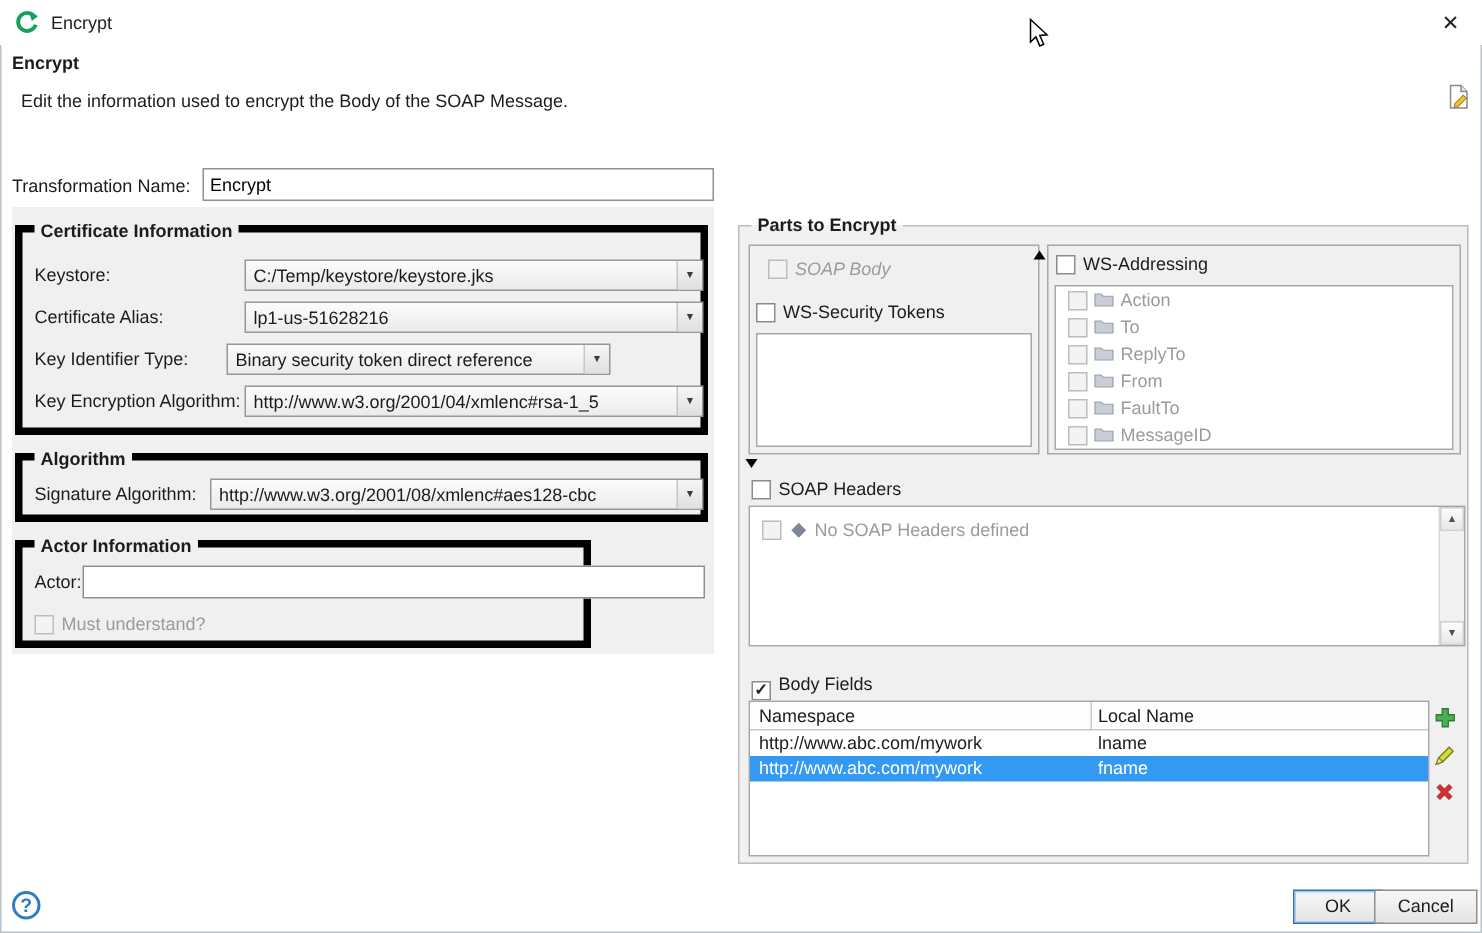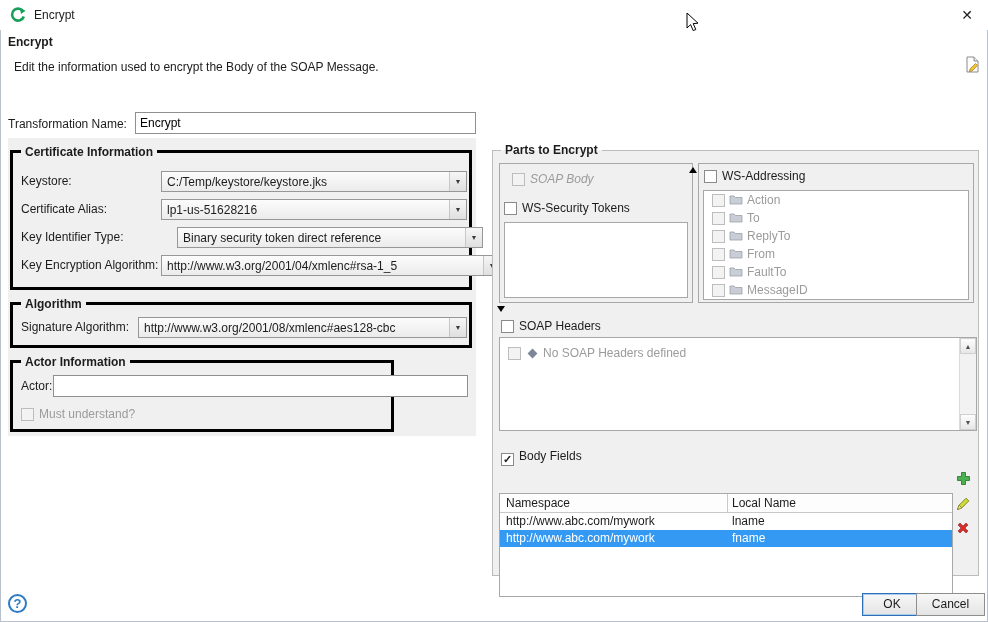--- a/index.html
+++ b/index.html
@@ -31,21 +31,21 @@
   .header-desc  { position:absolute; left:14px; top:60px; }
   .doc-icon { position:absolute; right:7px; top:56px; width:17px; height:17px; }
 
   
   .tname-label { position:absolute; left:8px; top:117px; }
   .tname-input { position:absolute; left:135px; top:112px; width:341px; height:22px;
                  border:1px solid #8f8f8f; padding:0 4px; font:12px "Liberation Sans", sans-serif; }
 
   
   .left-panel { position:absolute; left:8px; top:138px; width:468px; height:298px; background:#f0f0f0; }
-  .group { position:absolute; border:3px solid #000000; background:#f0f0f0; }
+  .group { position:absolute; border:5px solid #000000; background:#f0f0f0; }
   .group-title { position:absolute; top:-8px; left:8px; background:#f0f0f0; padding:0 4px;
                  font-weight:bold; white-space:nowrap; }
   .group-title.over-white { background:linear-gradient(#ffffff 50%, #f0f0f0 50%); }
 
   #grp-cert  { left:2px; top:12px;  width:462px; height:140px; }
   #grp-algo  { left:2px; top:164px; width:462px; height:46px; }
   #grp-actor { left:2px; top:222px; width:384px; height:72px;padding-left:48px; }
 
   .flabel { position:absolute; left:8px; white-space:nowrap; }
 
@@ -87,21 +87,21 @@
   
   .scrollbar { position:absolute; right:0; top:0; bottom:0; width:17px; background:#f2f2f2;
                border-left:1px solid #dadada; }
   .sb-btn { position:absolute; left:0; right:0; height:16px; text-align:center; font-size:7px;
             line-height:16px; color:#4f4f4f; background:linear-gradient(#fdfdfd,#e7e7e7);
             border:1px solid #d0d0d0; }
   .sb-btn.up { top:0; }
   .sb-btn.down { bottom:0; }
 
   
-  #bf-table { left:6px; top:316px; width:454px; height:104px;margin-top:26px; }
+  #bf-table { left:6px; top:316px; width:454px; height:104px; }
   .thead { position:relative; height:19px; border-bottom:1px solid #c8c8c8; background:#fdfdfd; }
   .thead .c1 { position:absolute; left:6px; top:2px; }
   .thead .c2 { position:absolute; left:232px; top:2px; }
   .col-divider { position:absolute; left:227px; top:0; width:1px; height:19px; background:#c8c8c8; }
   .trow { position:relative; height:17px; line-height:17px; white-space:nowrap; }
   .trow .c1 { position:absolute; left:6px; }
   .trow .c2 { position:absolute; left:232px; }
   .trow.selected { background:#3399f3; color:#ffffff; }
 
   .tbl-action { position:absolute; width:16px; height:16px; cursor:default; }
@@ -162,27 +162,27 @@
         <span class="combo-arrow">▼</span>
       </div>
 
       <span class="flabel" style="top:49px">Certificate Alias:</span>
       <div class="combo" style="left:148px; top:46px; width:306px;">
         <span class="combo-text">lp1-us-51628216</span>
         <span class="combo-arrow">▼</span>
       </div>
 
       <span class="flabel" style="top:77px">Key Identifier Type:</span>
-      <div class="combo" style="left:164px; top:74px; width:306px;">
+      <div class="combo" style="left:136px; top:74px; width:256px;">
         <span class="combo-text">Binary security token direct reference</span>
         <span class="combo-arrow">▼</span>
       </div>
 
       <span class="flabel" style="top:105px">Key Encryption Algorithm:</span>
-      <div class="combo" style="left:148px; top:102px; width:340px;">
+      <div class="combo" style="left:148px; top:102px; width:306px;">
         <span class="combo-text">http://www.w3.org/2001/04/xmlenc#rsa-1_5</span>
         <span class="combo-arrow">▼</span>
       </div>
     </div>
 
     <div class="group" id="grp-algo">
       <span class="group-title">Algorithm</span>
       <span class="flabel" style="top:15px">Signature Algorithm:</span>
       <div class="combo" style="left:125px; top:12px; width:329px;">
         <span class="combo-text">http://www.w3.org/2001/08/xmlenc#aes128-cbc</span>

